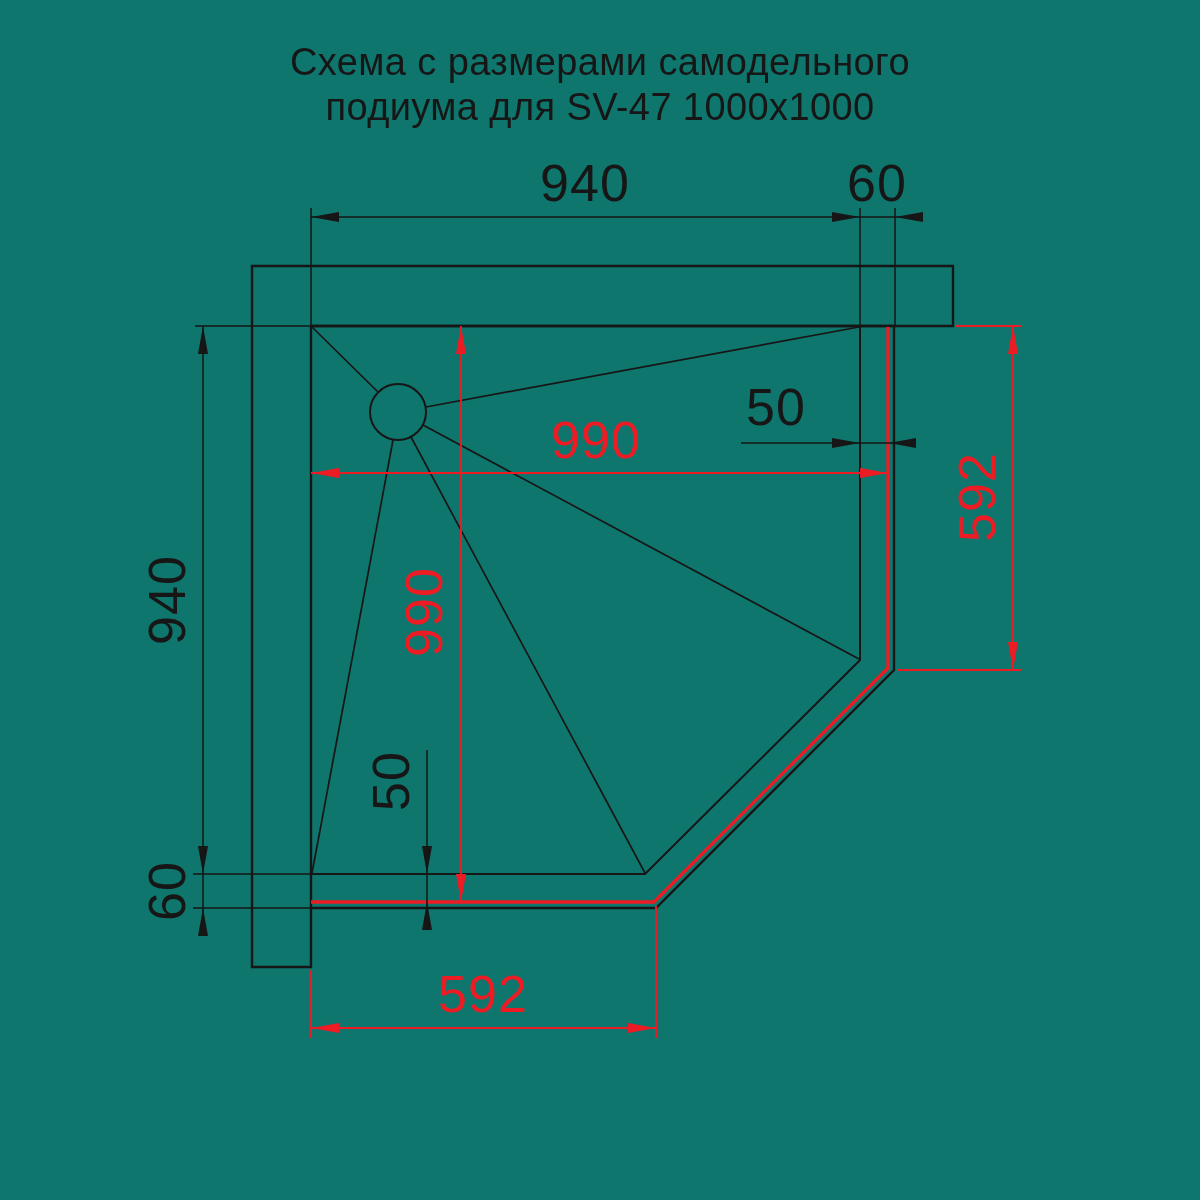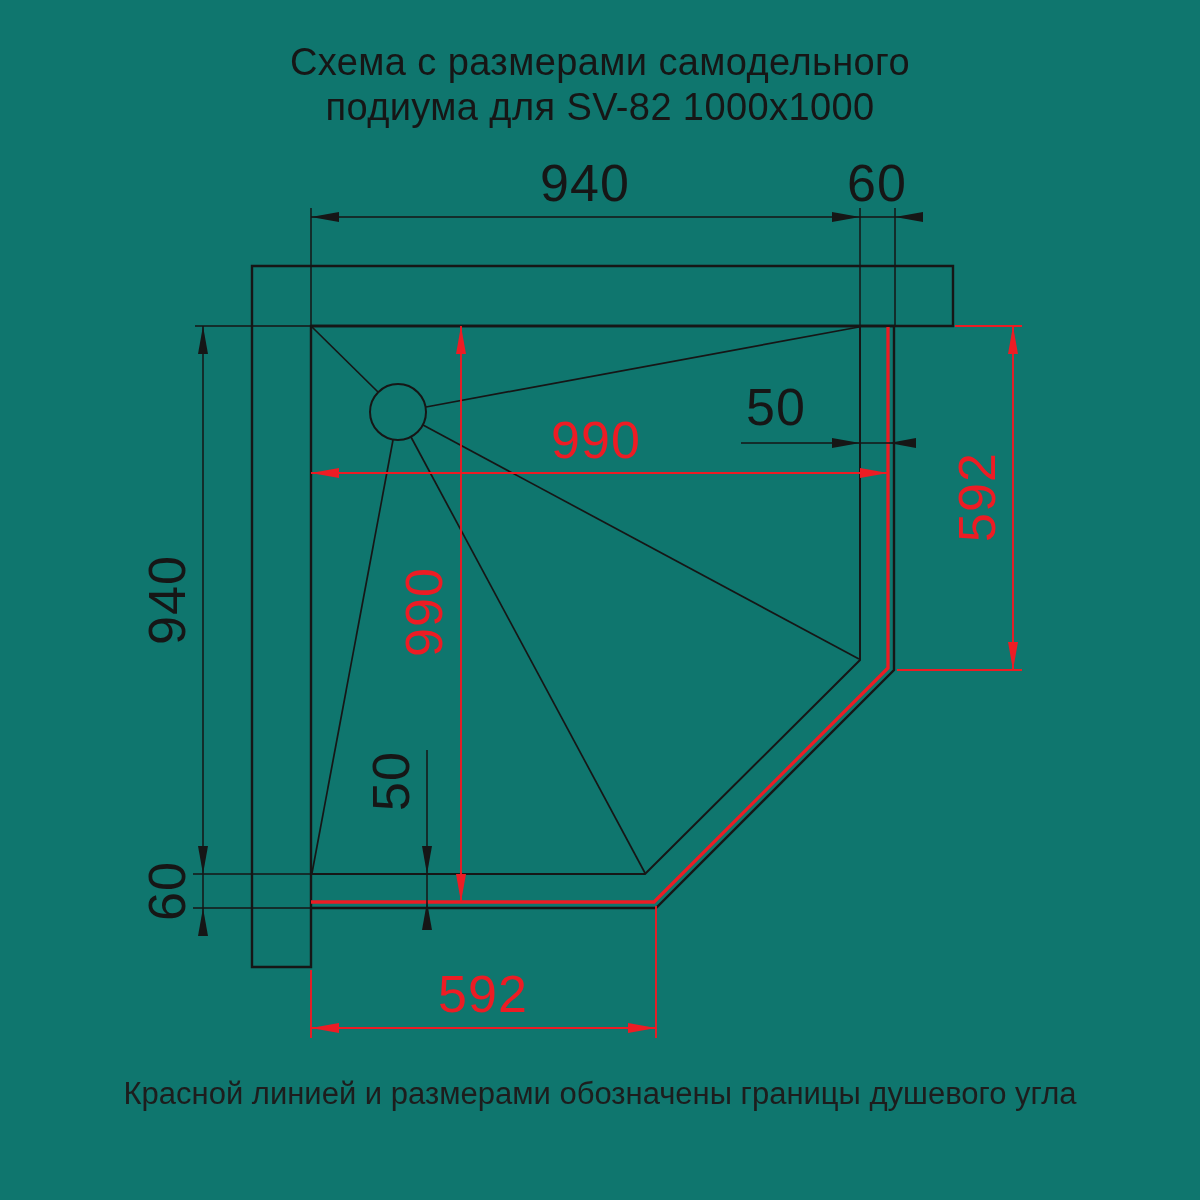--- a/index.html
+++ b/index.html
@@ -35,21 +35,21 @@
   }
   text.dim.red{fill:var(--red);}
 </style>
 </head>
 <body>
 
 <div class="page">
 
   <div class="title">
     <div>Схема с размерами самодельного</div>
-    <div>подиума для SV-82 1000x1000</div>
+    <div>подиума для SV-47 1000x1000</div>
   </div>
 
   <svg class="drawing" viewBox="0 0 1200 1200" xmlns="http://www.w3.org/2000/svg">
     <defs>
       <pattern id="hatch" width="26" height="26" patternUnits="userSpaceOnUse" patternTransform="rotate(45)">
         <line x1="0" y1="0" x2="26" y2="0" stroke="#161616" stroke-width="2"></line>
       </pattern>
     </defs>
 
     <path class="outline" fill="url(#hatch)" d="M252,266 H953 V326 H311 V967 H252 Z"></path>
@@ -134,16 +134,15 @@
       <line class="reddim" x1="311" y1="970" x2="311" y2="1038"></line>
       <line class="reddim" x1="656" y1="906" x2="656" y2="1038"></line>
       <line class="reddim" x1="311" y1="1028" x2="656" y2="1028"></line>
       <polygon class="redarrow" points="311,1028 339,1023 339,1033"></polygon>
       <polygon class="redarrow" points="656,1028 628,1023 628,1033"></polygon>
       <text class="dim red" x="483" y="994" dominant-baseline="central">592</text>
     </g>
   </svg>
 
   <div class="footer">
-    <div>Красной линией и размерами обозначены границы душевого угла</div>
   </div>
 
 </div>
 
 </body></html>

